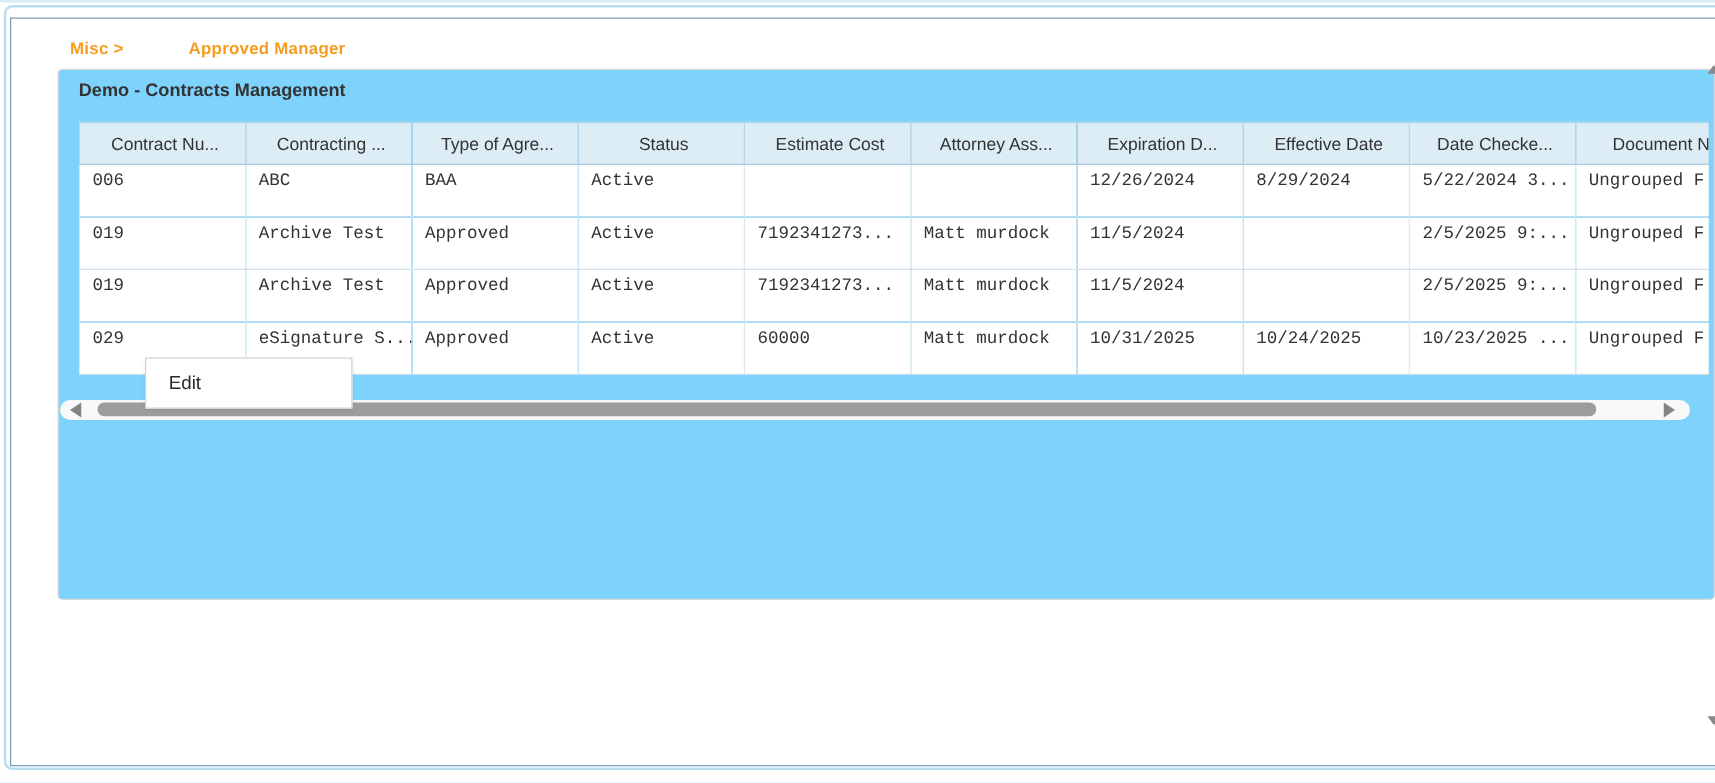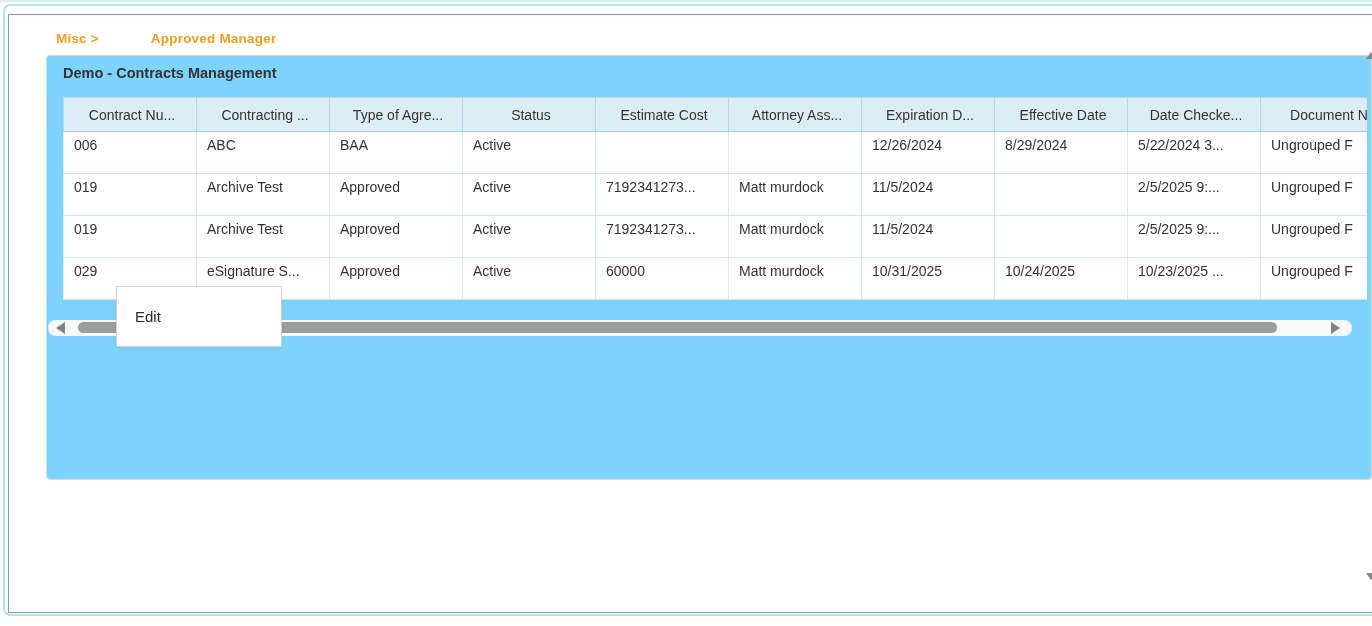--- a/index.html
+++ b/index.html
@@ -26,39 +26,39 @@
 
   .table-wrap { position:absolute; left:16px; top:41px; width:1304px; height:208px; overflow:hidden; }
   table.grid { border-collapse:collapse; table-layout:fixed; width:1330px;
                border:1px solid #b3d3e3; }
   table.grid th { width:133px; height:34px; background:#dcedf6; text-align:center;
                   padding:0 6px 0 10px; font-size:14px; font-weight:400; color:#333;
                   border:1px solid #b9d7e6; border-bottom:1px solid #a9cbdd;
                   white-space:nowrap; overflow:hidden; cursor:pointer; }
   table.grid td { width:133px; height:42px; padding:0 6px 16px 10px; font-size:14px; color:#333;
                   border:1px solid #dbe9f2; border-bottom:1px solid #cfe3ee;
-                  background:#fff; white-space:nowrap; overflow:hidden; }
+                  background:#fff; white-space:nowrap; overflow:hidden;font-family:Liberation Mono, monospace; }
 
   
   .hscroll-track { position:absolute; left:48px; top:320px; width:1304px; height:16px;
                    background:#f8f8f8; border-radius:8px; cursor:pointer; }
   .hscroll-thumb { position:absolute; left:78px; top:322px; width:1199px; height:11px;
                    background:#9c9c9c; border-radius:6px; cursor:grab; }
   .tri { width:0; height:0; position:absolute; cursor:pointer; }
   .tri-left  { left:56px;  top:322px; border-top:6px solid transparent; border-bottom:6px solid transparent; border-right:9px solid #848484; }
   .tri-right { left:1331px; top:322px; border-top:6px solid transparent; border-bottom:6px solid transparent; border-left:9px solid #848484; }
 
   
   .tri-up   { left:1366px; top:52px;  border-left:5px solid transparent; border-right:5px solid transparent; border-bottom:7px solid #8a8a8a; }
   .tri-down { left:1366px; top:573px; border-left:5px solid transparent; border-right:5px solid transparent; border-top:7px solid #8a8a8a; }
 
   
   .context-menu { position:absolute; left:116px; top:286px; width:166px;
                   background:#fff; border:1px solid #d3d3d3;
-                  box-shadow:0 1px 3px rgba(0,0,0,.08); padding:14px 0; z-index:10; }
+                  box-shadow:0 1px 3px rgba(0,0,0,.08); padding:4px 0; z-index:10; }
   .menu-item { height:31px; line-height:31px; padding-left:18px; font-size:15px;
                color:#2b2b2b; white-space:nowrap; cursor:pointer; }
 </style>
 </head>
 <body>
 
 <div id="screen">
   <div class="top-strip"></div>
   <div class="outer-frame"></div>
   <div class="inner-frame"></div>

